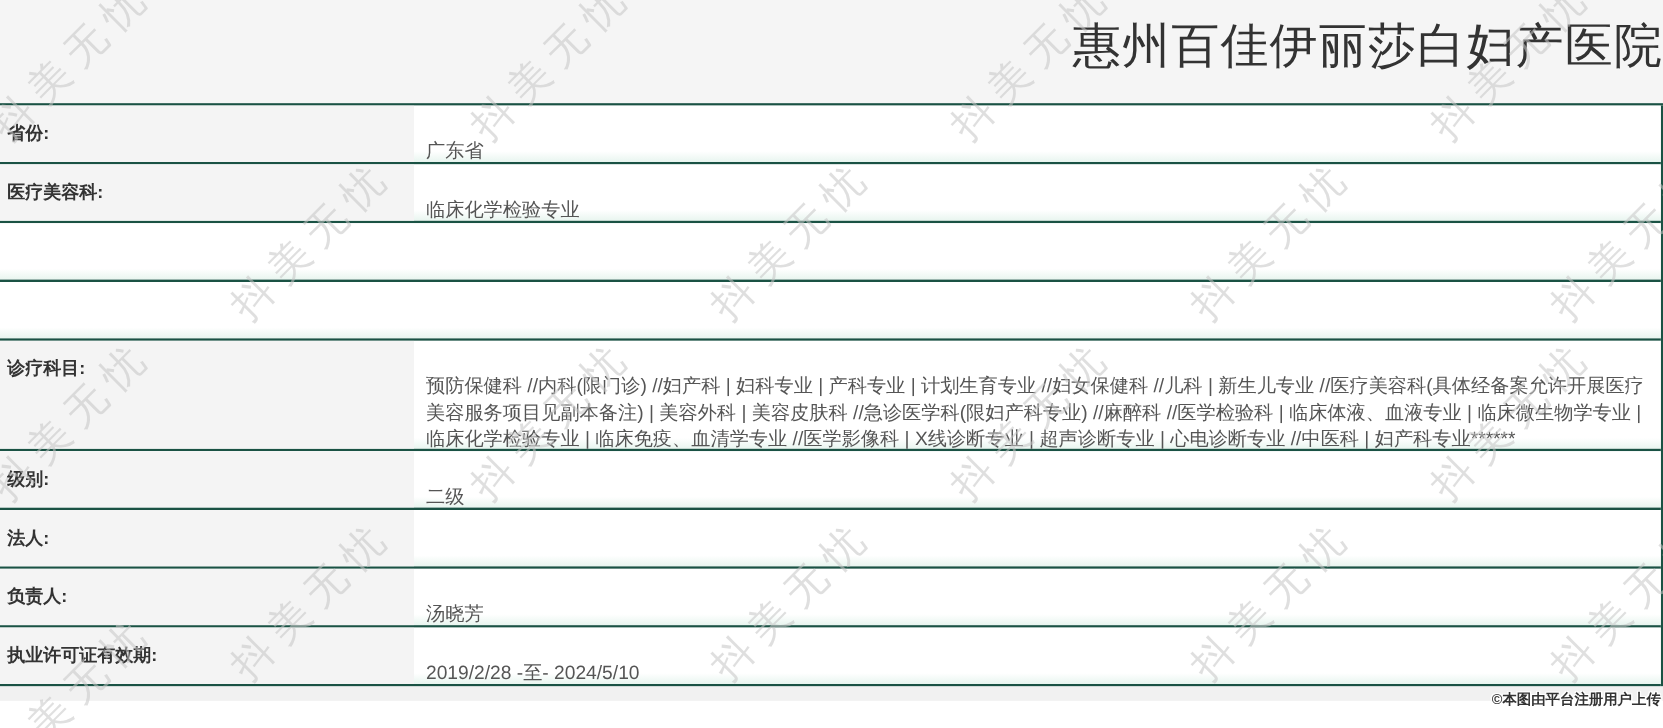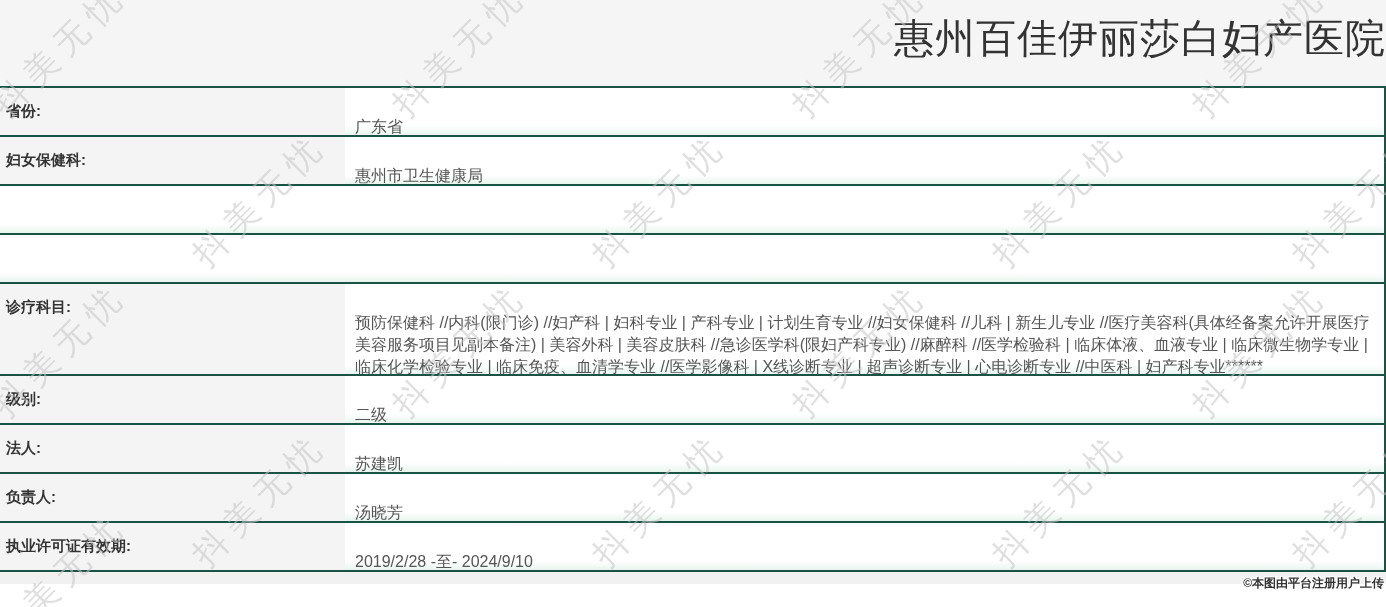--- a/index.html
+++ b/index.html
@@ -105,53 +105,52 @@
   </div>
 
   <div class="table">
 
     <div class="row">
       <div class="cell label">省份:</div>
       <div class="cell value">广东省</div>
     </div>
 
     <div class="row">
-      <div class="cell label">妇女保健科:</div>
-      <div class="cell value">惠州市卫生健康局</div>
+      <div class="cell label">医疗美容科:</div>
+      <div class="cell value">临床化学检验专业</div>
     </div>
 
     <div class="row">
     </div>
 
     <div class="row">
     </div>
 
     <div class="row row-tall">
       <div class="cell label">诊疗科目:</div>
       <div class="cell value">预防保健科 //内科(限门诊) //妇产科 | 妇科专业 | 产科专业 | 计划生育专业 //妇女保健科 //儿科 | 新生儿专业 //医疗美容科(具体经备案允许开展医疗美容服务项目见副本备注) | 美容外科 | 美容皮肤科 //急诊医学科(限妇产科专业) //麻醉科 //医学检验科 | 临床体液、血液专业 | 临床微生物学专业 | 临床化学检验专业 | 临床免疫、血清学专业 //医学影像科 | X线诊断专业 | 超声诊断专业 | 心电诊断专业 //中医科 | 妇产科专业******</div>
     </div>
 
     <div class="row">
       <div class="cell label">级别:</div>
       <div class="cell value">二级</div>
     </div>
 
     <div class="row">
       <div class="cell label">法人:</div>
-      <div class="cell value">苏建凯</div>
     </div>
 
     <div class="row">
       <div class="cell label">负责人:</div>
       <div class="cell value">汤晓芳</div>
     </div>
 
     <div class="row">
       <div class="cell label">执业许可证有效期:</div>
-      <div class="cell value">2019/2/28 -至- 2024/9/10</div>
+      <div class="cell value">2019/2/28 -至- 2024/5/10</div>
     </div>
 
   </div>
 
   <div class="footer-strip"></div>
 
   <div class="wm-layer">
     <span class="wm" style="left:60px;   top:50px;">抖美无忧</span>
     <span class="wm" style="left:460px;  top:50px;">抖美无忧</span>
     <span class="wm" style="left:860px;  top:50px;">抖美无忧</span>

